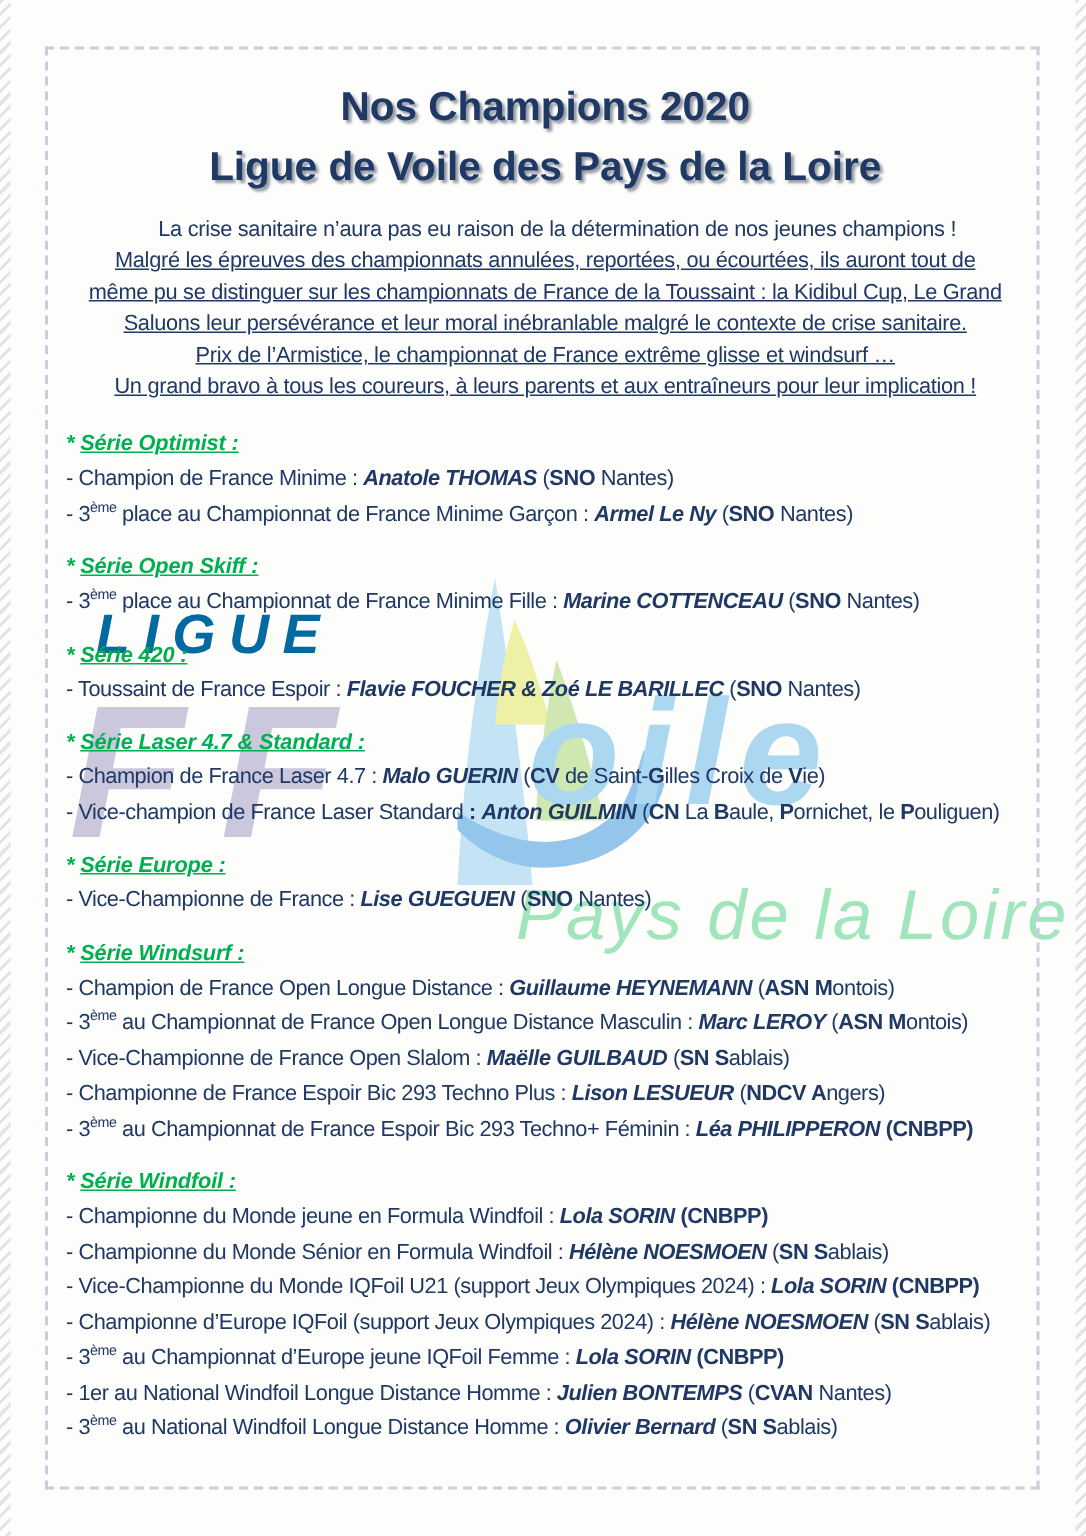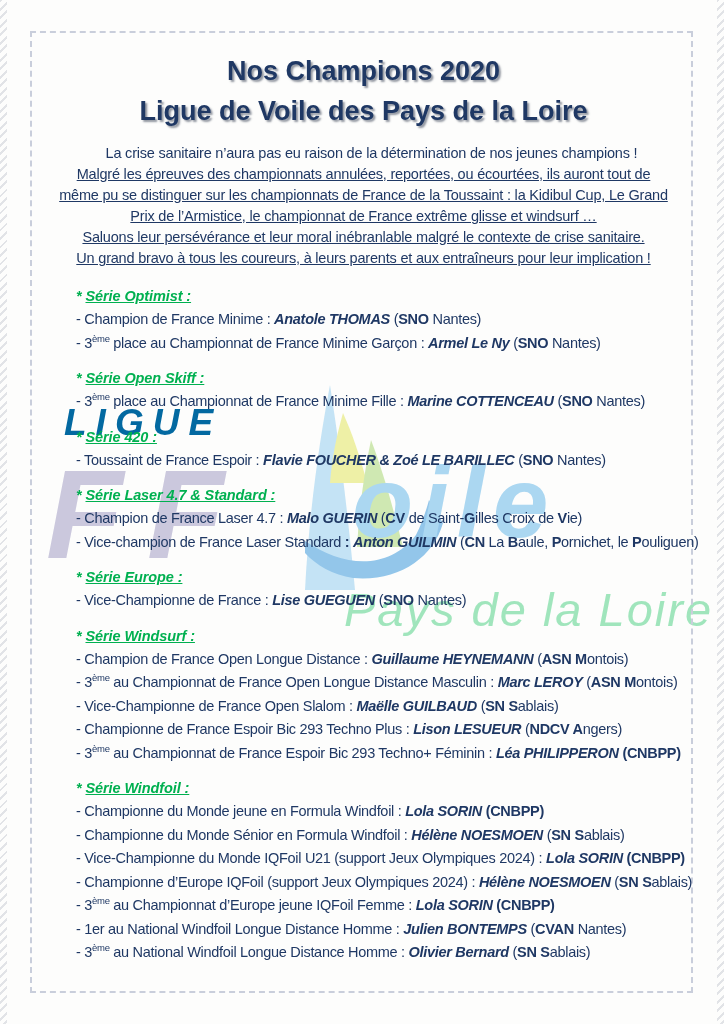--- a/index.html
+++ b/index.html
@@ -58,21 +58,21 @@
     text-shadow:2px 2px 2px rgba(110,116,130,0.75);
   }
   .titles{margin-bottom:12px;}
   .intro-line{
     color:#1f3864;font-size:14.5px;line-height:21px;
     white-space:nowrap;letter-spacing:-0.2px;
   }
   .intro-line.left{text-align:center;margin-left:16px;}
   .intro-line.center{text-align:center;text-decoration:underline;}
 
-  #sections{margin-top:16px;margin-left:32px;}
+  #sections{margin-top:16px;}
   .section{margin-top:12px;}
   .sec-heading{
     color:#00b050;font-size:14.5px;font-weight:bold;font-style:italic;
     line-height:23px;letter-spacing:-0.1px;
   }
   .sec-label{text-decoration:underline;}
   .entry{
     color:#1f3864;font-size:14.5px;line-height:23.5px;
     white-space:nowrap;letter-spacing:-0.3px;
   }
@@ -103,22 +103,22 @@
 
   <div class="frame">
     <div class="titles">
       <h1 class="title">Nos Champions 2020</h1>
       <h1 class="title">Ligue de Voile des Pays de la Loire</h1>
     </div>
     <div id="intro">
         <div class="intro-line left">La crise sanitaire n’aura pas eu raison de la détermination de nos jeunes champions !</div>
         <div class="intro-line center">Malgré les épreuves des championnats annulées, reportées, ou écourtées, ils auront tout de</div>
         <div class="intro-line center">même pu se distinguer sur les championnats de France de la Toussaint : la Kidibul Cup, Le Grand</div>
+        <div class="intro-line center">Saluons leur persévérance et leur moral inébranlable malgré le contexte de crise sanitaire.</div>
         <div class="intro-line center">Prix de l’Armistice, le championnat de France extrême glisse et windsurf …</div>
-        <div class="intro-line center">Saluons leur persévérance et leur moral inébranlable malgré le contexte de crise sanitaire.</div>
         <div class="intro-line center">Un grand bravo à tous les coureurs, à leurs parents et aux entraîneurs pour leur implication !</div>
       </div>
     <div id="sections">
         <div class="section">
           <div class="sec-heading"><span>* </span><span class="sec-label">Série Optimist :</span></div>
           <div class="entry"><span>- Champion de France Minime : </span><span class="seg-bi">Anatole THOMAS</span><span> (</span><span class="seg-b">SNO</span><span> Nantes)</span></div>
           <div class="entry"><span>- 3</span><sup>ème</sup><span> place au Championnat de France Minime Garçon : </span><span class="seg-bi">Armel Le Ny</span><span> (</span><span class="seg-b">SNO</span><span> Nantes)</span></div>
         </div>
         <div class="section">
           <div class="sec-heading"><span>* </span><span class="sec-label">Série Open Skiff :</span></div>

